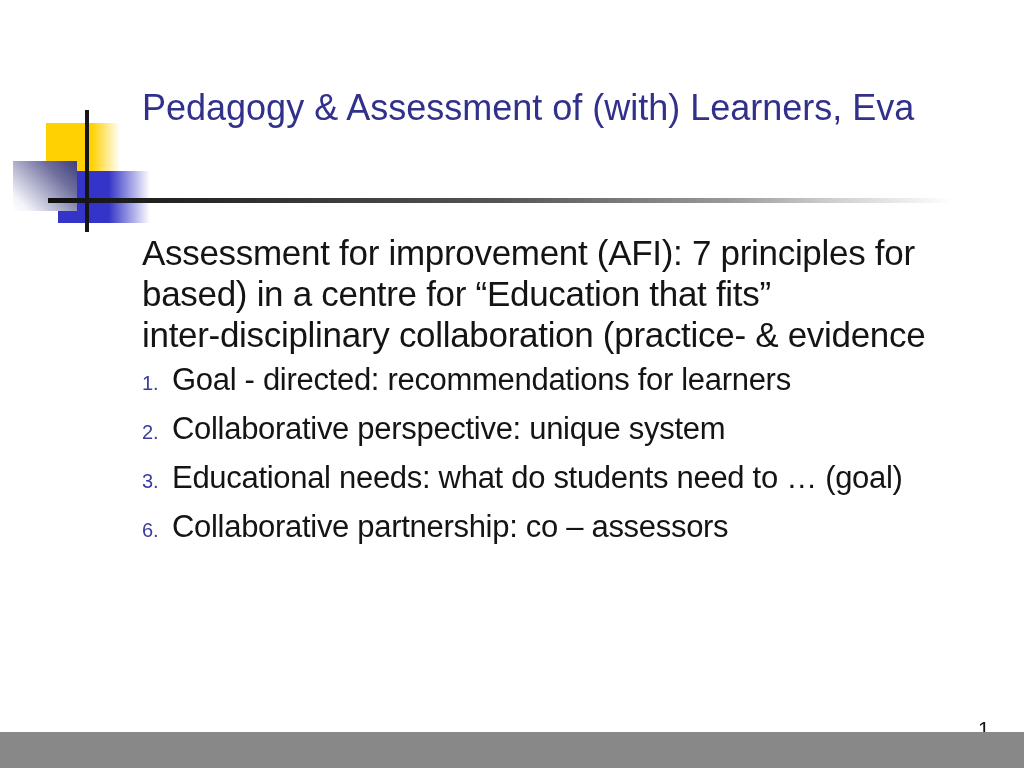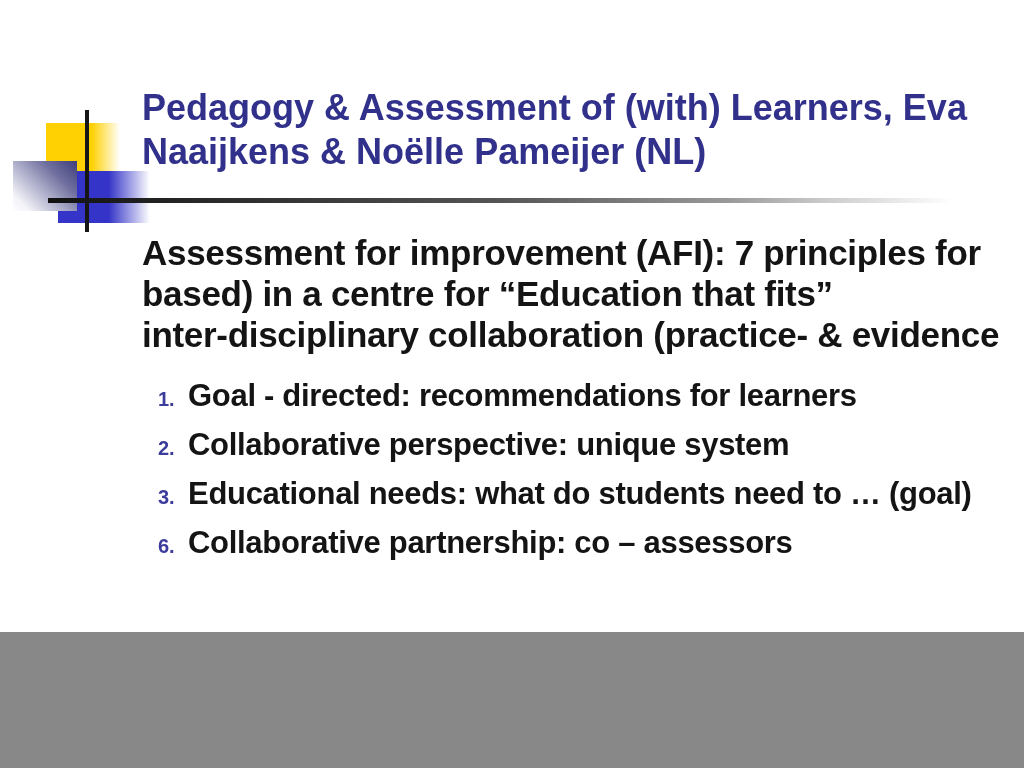--- a/index.html
+++ b/index.html
@@ -1,38 +1,38 @@
 <!DOCTYPE html>
 <html><head>
 <meta charset="utf-8">
 <style>
   html,body{margin:0;padding:0;background:#888;}
   .slide{
-    position:relative;width:1024px;height:632px;background:#ffffff;
-    overflow:hidden;font-family:"Liberation Sans","DejaVu Sans",sans-serif;font-weight:bold;
+    position:relative;width:1024px;height:732px;background:#ffffff;
+    overflow:hidden;font-family:"Liberation Sans","DejaVu Sans",sans-serif;
   }
   
   .sq{position:absolute;}
   .sq-yellow{left:46px;top:123px;width:74px;height:48px;z-index:1;
     background:linear-gradient(to right,#ffd103 0%,#ffd103 62%,rgba(255,209,3,0) 100%);}
   .sq-blue{left:58px;top:171px;width:92px;height:52px;z-index:2;
     background:linear-gradient(to right,#3434c8 0%,#3434c8 55%,rgba(52,52,200,0) 100%);}
   .sq-gray{left:13px;top:161px;width:64px;height:50px;z-index:3;
     background:linear-gradient(225deg,#3e3e7c 0%,#70709f 30%,#b8b8d2 60%,#f2f2f8 85%,#ffffff 100%);}
   .vline{position:absolute;left:85px;top:110px;width:4px;height:122px;background:#161616;z-index:5;}
   .hrule{position:absolute;left:48px;top:198px;width:905px;height:5px;z-index:5;
     background:linear-gradient(to right,#111111 0%,#3a3a3a 30%,#555555 50%,#999999 75%,#cccccc 86%,rgba(255,255,255,0) 100%);}
   
   .title{position:absolute;left:142px;top:86px;color:#31318c;font-size:36px;line-height:44px;
     white-space:nowrap;letter-spacing:0;}
   
   .heading{position:absolute;left:142px;top:232px;color:#141414;font-size:35px;line-height:41px;
     white-space:nowrap;letter-spacing:-0.3px;}
   
-  .list{position:absolute;left:142px;top:362px;margin:16px;padding:0;list-style:none;}
+  .list{position:absolute;left:142px;top:362px;margin:0;padding:0;list-style:none;}
   .list li{height:34px;margin-bottom:15px;white-space:nowrap;}
   .list .num{display:inline-block;width:30px;color:#3c3c9c;font-size:20px;vertical-align:baseline;}
   .list .txt{color:#141414;font-size:31px;letter-spacing:-0.3px;}
   
   .pageno{position:absolute;left:978px;top:717px;color:#141414;font-size:21px;}
 </style>
 </head>
 <body>
 
 <div class="slide">
@@ -40,21 +40,20 @@
   <div>
     <div class="sq sq-yellow"></div>
     <div class="sq sq-blue"></div>
     <div class="sq sq-gray"></div>
     <div class="vline"></div>
     <div class="hrule"></div>
   </div>
 
   <div class="title">
     <div>Pedagogy &amp; Assessment of (with) Learners, Eva</div>
-    <div>Naaijkens &amp; Noëlle Pameijer (NL)</div>
   </div>
 
   <div class="heading">
     <div>Assessment for improvement (AFI): 7 principles for</div>
     <div>based) in a centre for “Education that fits”</div>
     <div>inter-disciplinary collaboration (practice- &amp; evidence</div>
   </div>
 
   <ol class="list">
     <li>

